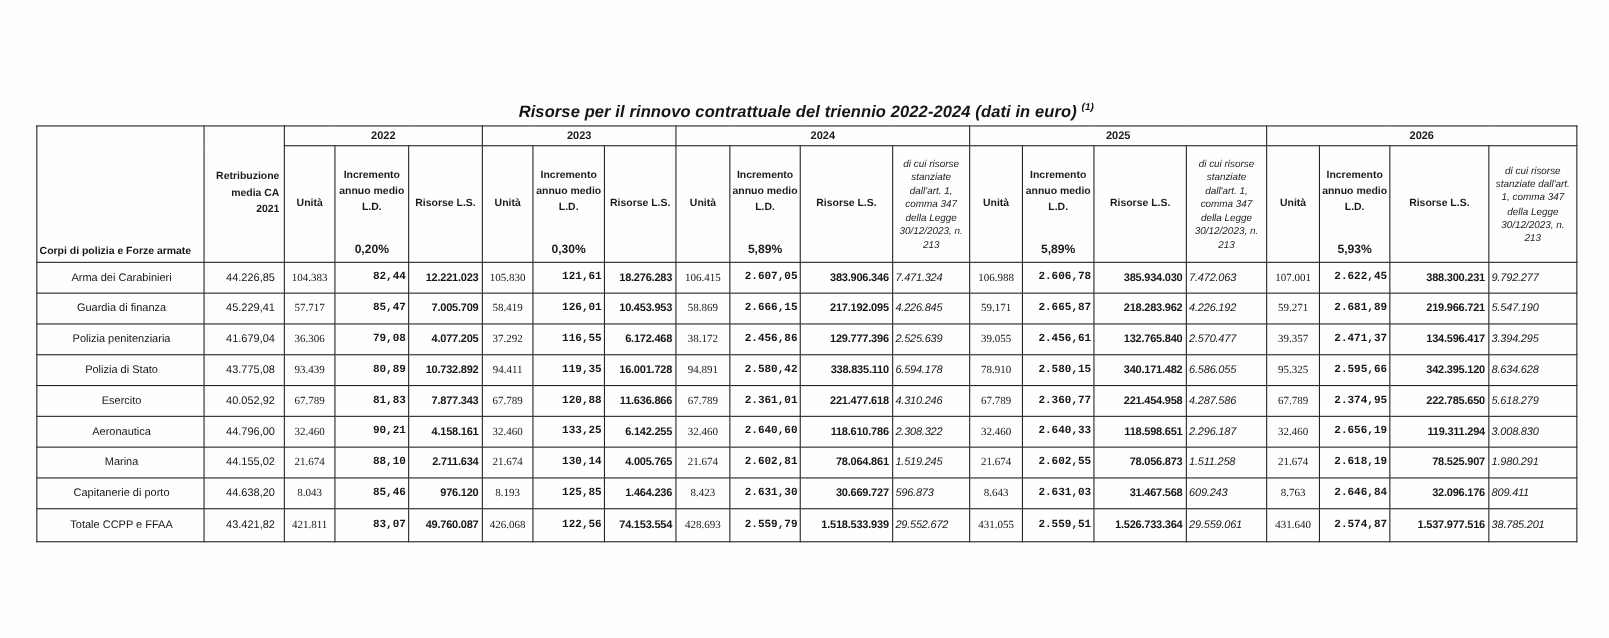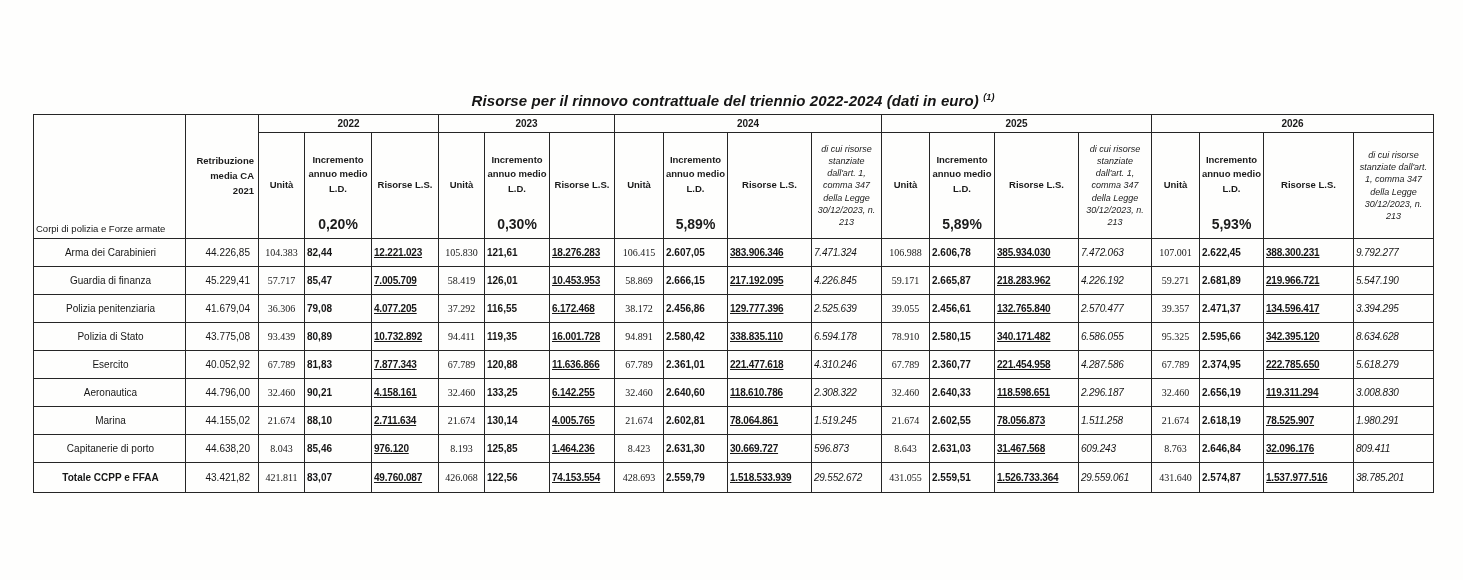--- a/index.html
+++ b/index.html
@@ -21,46 +21,46 @@
     position:absolute;top:114px;left:33px;width:1400px;
     border-collapse:collapse;table-layout:fixed;
     font-family:"Liberation Sans",sans-serif;
   }
   table.res th,table.res td{
     border:1.5px solid #262626;overflow:hidden;
   }
   
   th.corner{border-top:none;border-left:none;vertical-align:bottom;background:transparent;}
   .corner-label{
-    text-align:left;font-size:9.5px;font-weight:normal;white-space:nowrap;
+    text-align:left;font-size:9.5px;font-weight:bold;white-space:nowrap;
     padding:0 1px 3px 1px;color:#141414;margin-top:28px;
   }
 
   th.year-h{height:17px;font-size:10px;font-weight:bold;text-align:center;vertical-align:middle;padding:0;}
   th.retrib-h{
     font-size:9.5px;font-weight:bold;text-align:right;vertical-align:middle;
     padding:0 4px;line-height:1.55;
   }
   tr.sub-row{height:106px;}
   th.sub-h{font-size:9.5px;font-weight:bold;text-align:center;vertical-align:middle;padding:0 2px;line-height:1.5;}
   th.h-incr{position:relative;padding:0 1px;}
   .incr-main{position:absolute;top:0;bottom:22px;left:0;right:0;display:flex;align-items:center;justify-content:center;line-height:1.5;padding:0 1px;}
-  .pct{position:absolute;bottom:3px;left:0;right:0;text-align:center;font-weight:bold;font-size:14px;}
+  .pct{position:absolute;bottom:3px;left:0;right:0;text-align:center;font-weight:bold;font-size:11px;}
   th.h-dicui{font-weight:normal;font-style:italic;font-size:9px;line-height:1.35;padding:0 3px;}
 
   tbody tr{height:28px;}
   tbody tr.total{height:30px;}
   tbody td{font-size:10px;vertical-align:middle;padding:0 2px;color:#161616;}
   td.label{text-align:center;padding-left:4px;}
   td.retrib{text-align:right;padding-right:8px;}
   td.unita{text-align:center;font-family:Liberation Serif, serif;}
-  td.incr{text-align:left;font-weight:bold;}
-  td.risorse{text-align:left;font-weight:bold;padding-right:3px;letter-spacing:-0.2px;text-decoration:underline;}
+  td.incr{text-align:right;font-weight:bold;font-family:Liberation Mono, monospace;}
+  td.risorse{text-align:right;font-weight:bold;padding-right:3px;letter-spacing:-0.2px;}
   td.dicui{text-align:left;font-style:italic;padding-right:5px;letter-spacing:-0.2px;}
-  tr.total td.label{font-weight:bold;}
+  tr.total td.label{font-weight:normal;}
 </style>
 </head>
 <body>
 
 <div class="sheet">
 
   <div class="doc-title">
     <span>Risorse per il rinnovo contrattuale del triennio 2022-2024 (dati in euro)</span>&nbsp;<sup>(1)</sup>
   </div>
 

